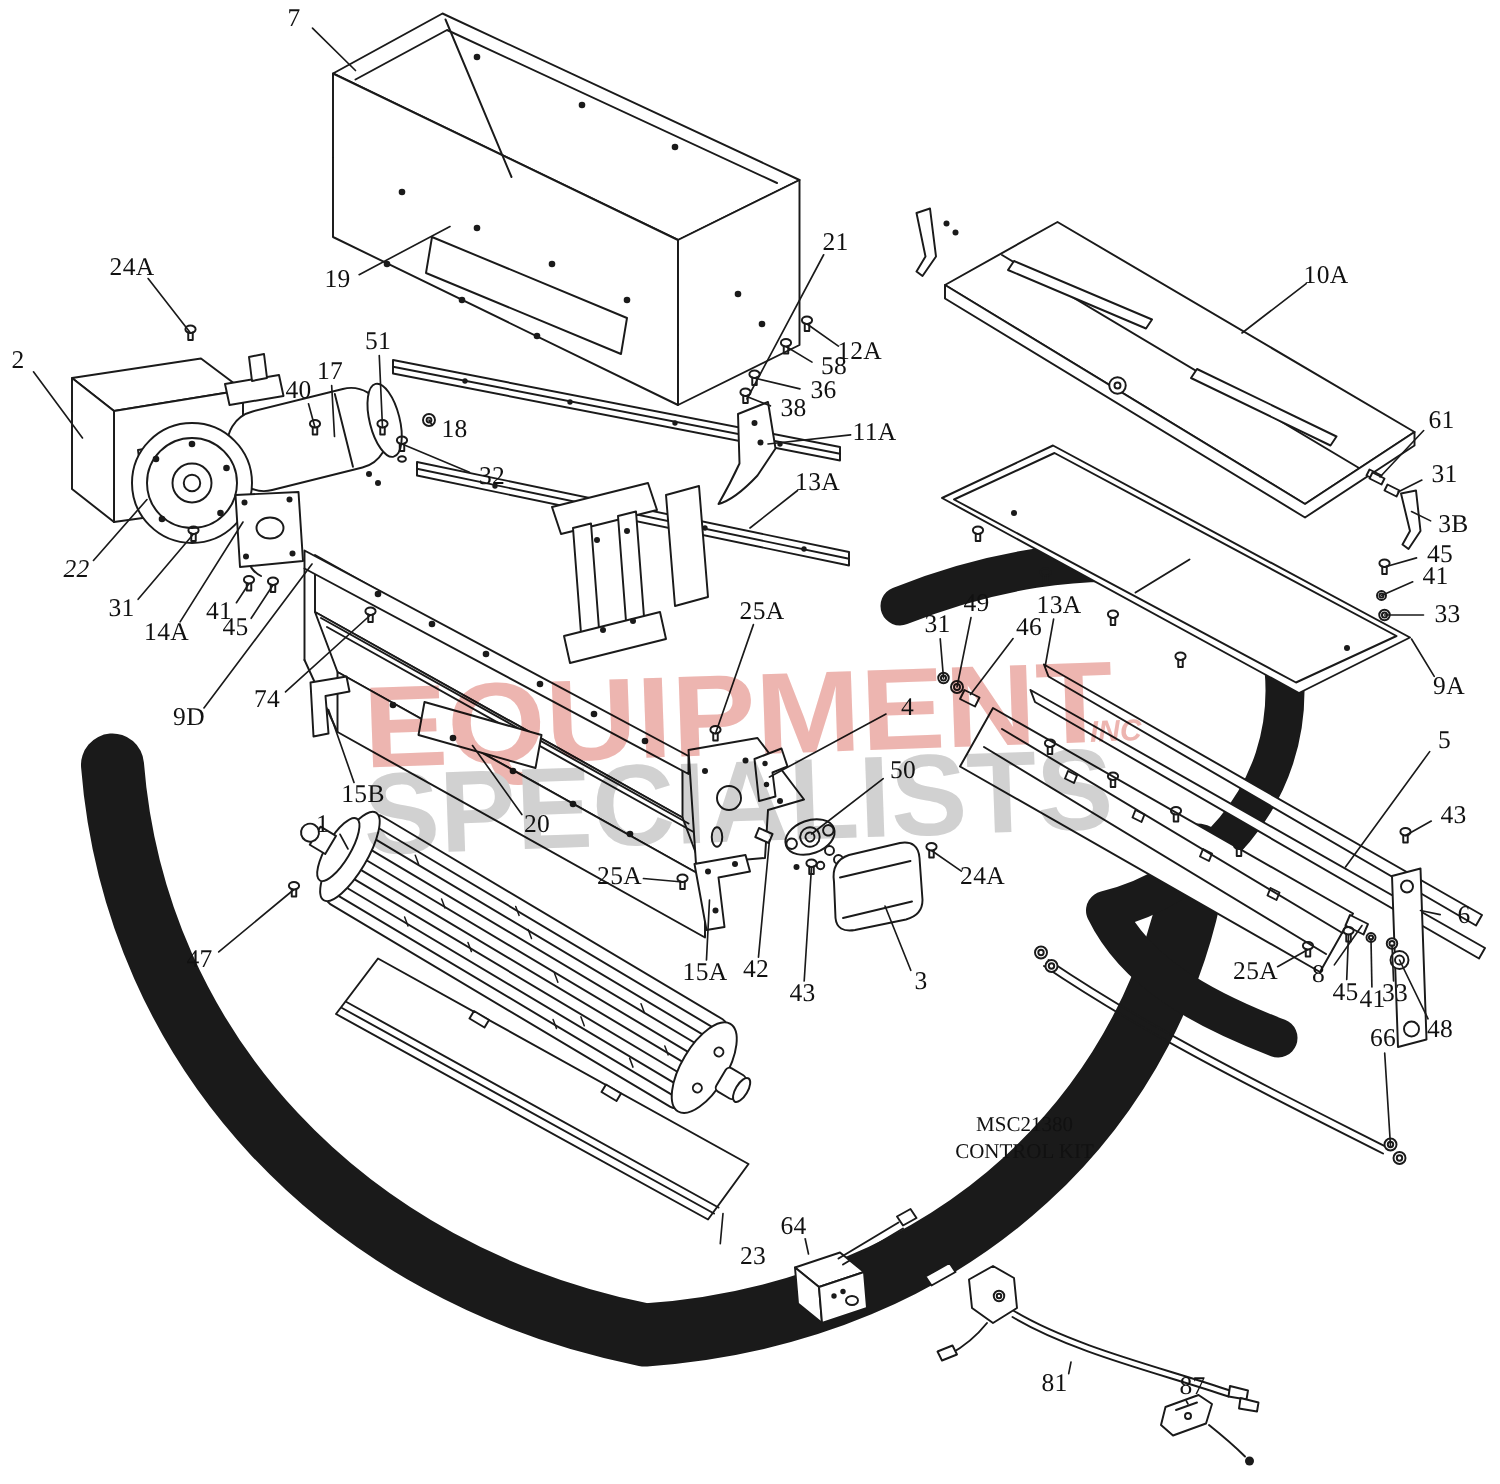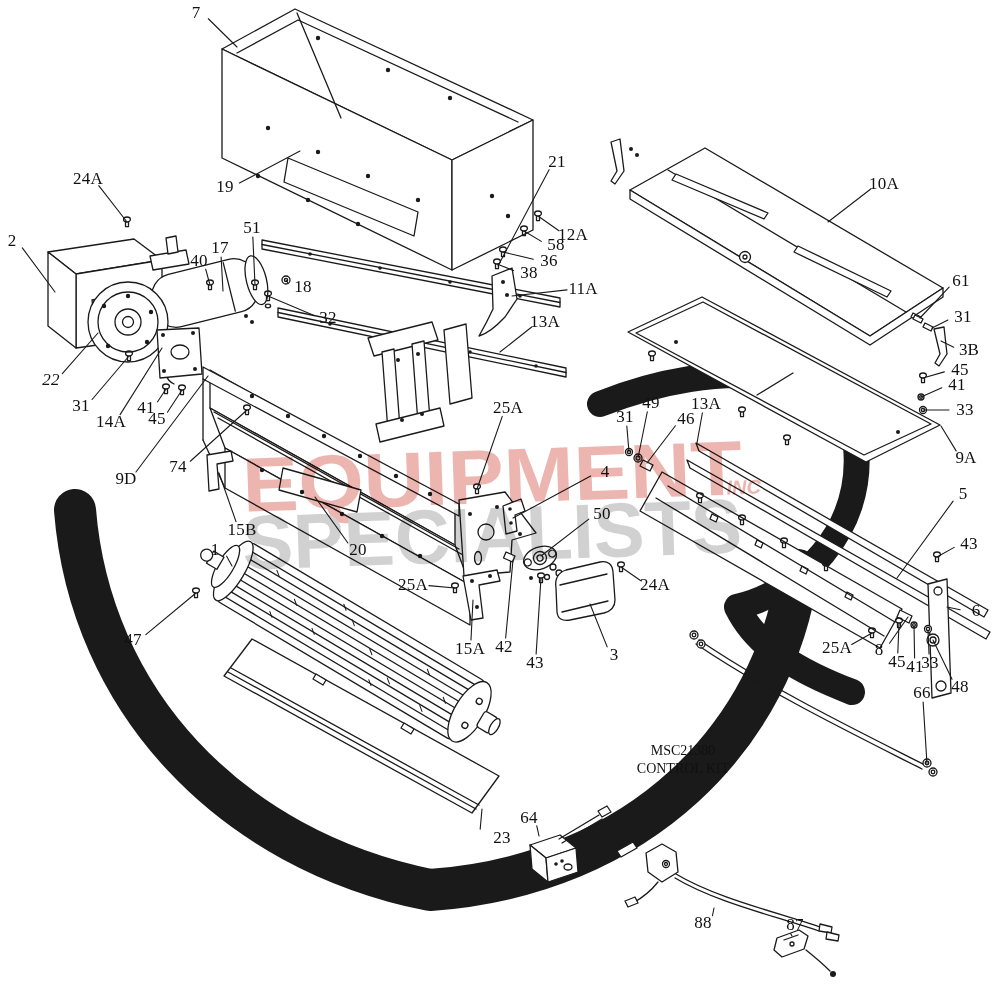--- a/index.html
+++ b/index.html
@@ -512,21 +512,21 @@
       <div class="callout" style="left: 969px; top: 544px;">43</div>
       <div class="callout" style="left: 976px; top: 611px;">6</div>
       <div class="callout" style="left: 960px; top: 687px;">48</div>
       <div class="callout" style="left: 930px; top: 663px;">33</div>
       <div class="callout" style="left: 915px; top: 667px;">41</div>
       <div class="callout" style="left: 897px; top: 662px;">45</div>
       <div class="callout" style="left: 879px; top: 650px;">8</div>
       <div class="callout" style="left: 837px; top: 648px;">25A</div>
       <div class="callout" style="left: 922px; top: 693px;">66</div>
       <div class="callout" style="left: 529px; top: 818px;">64</div>
-      <div class="callout" style="left: 703px; top: 923px;">88</div>
+      <div class="callout" style="left: 703px; top: 923px;">81</div>
       <div class="callout" style="left: 795px; top: 925px;">87</div>
     </div>
 
 <div id="kit-label">
   <div>MSC21380</div>
   <div>CONTROL KIT</div>
 </div>
 
 </div>
 

